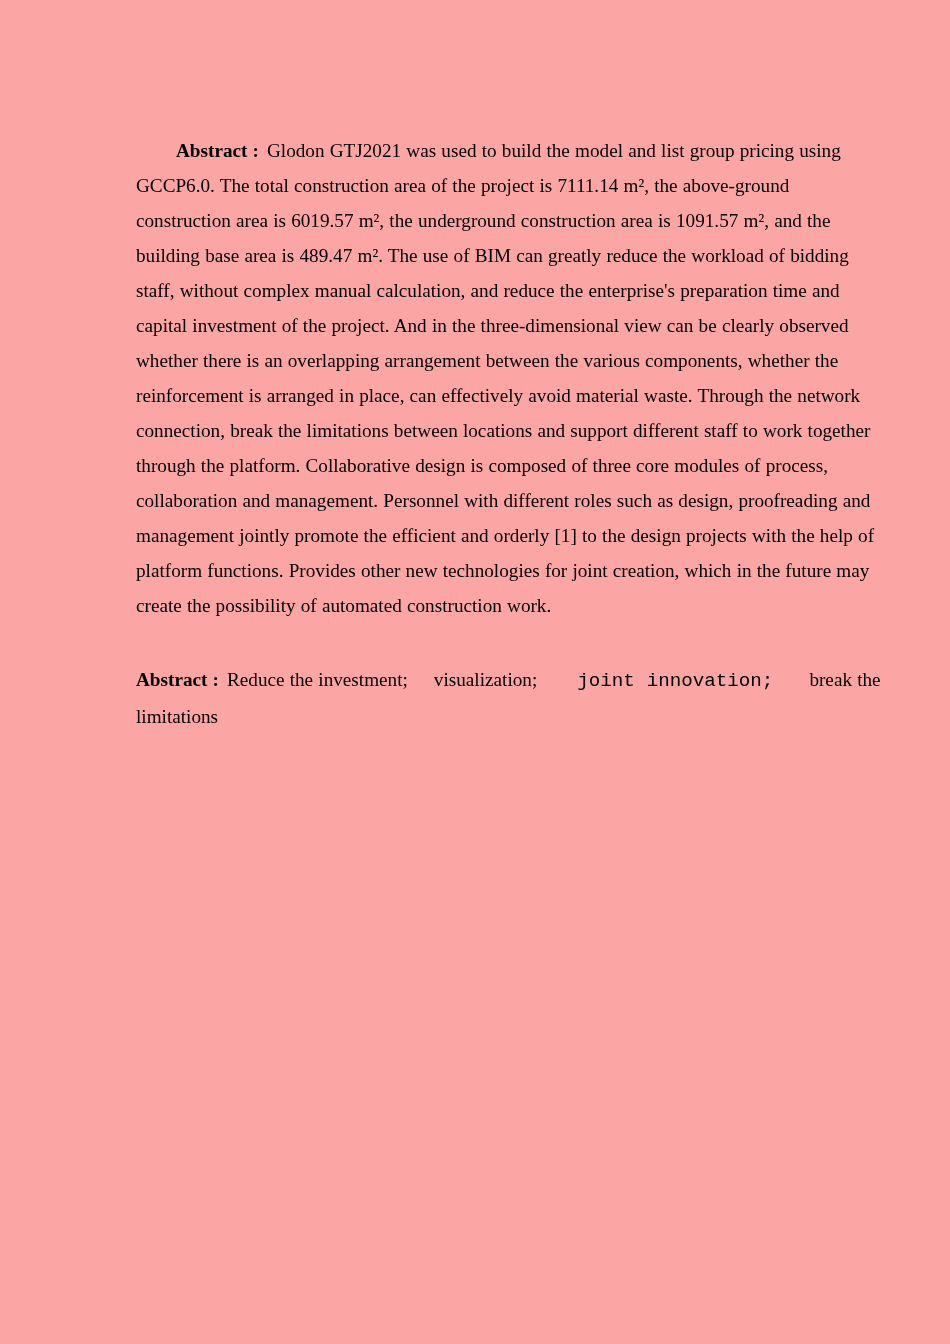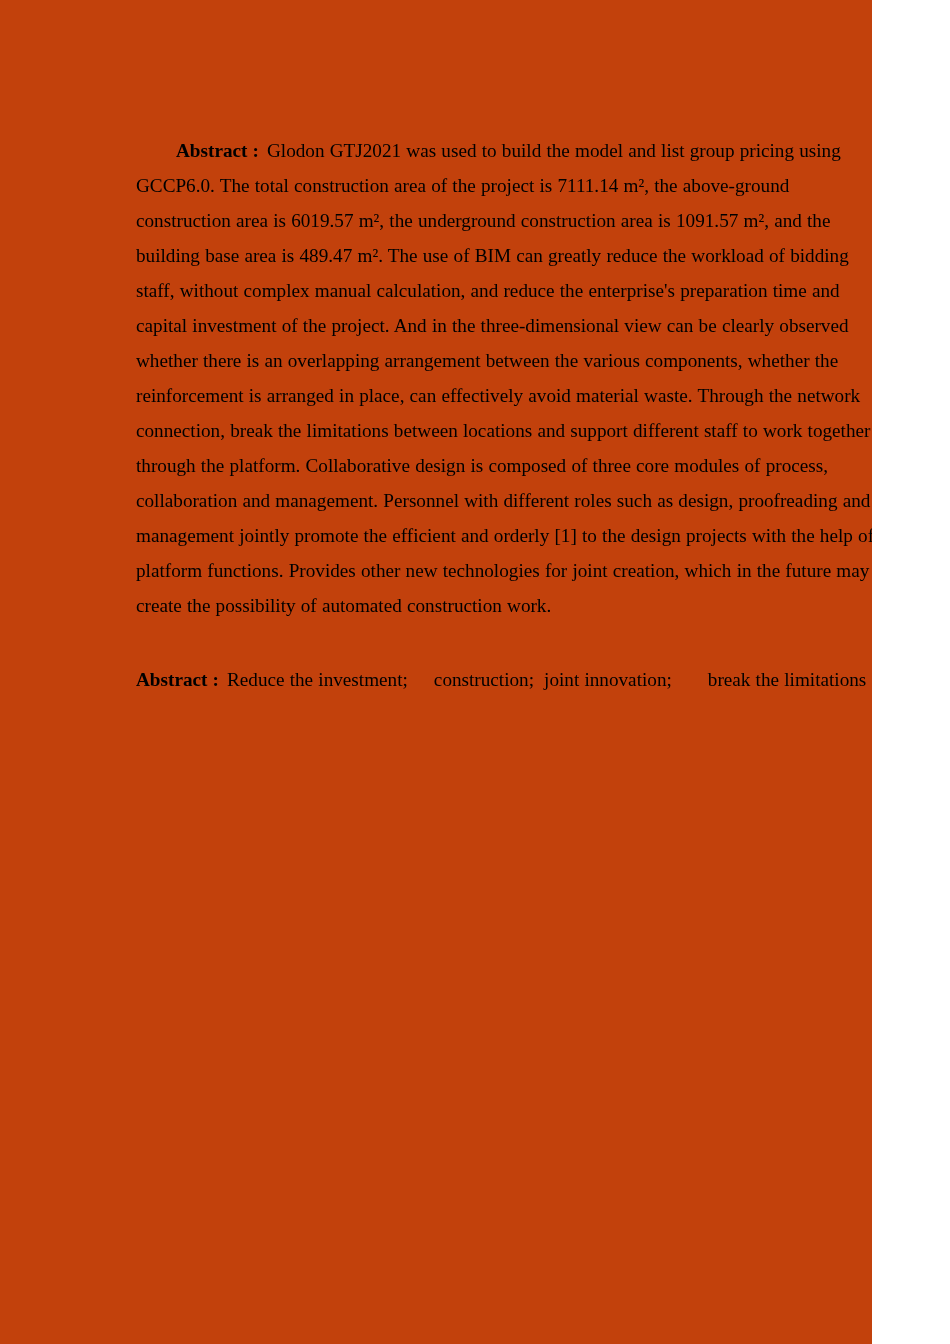--- a/index.html
+++ b/index.html
@@ -9,23 +9,23 @@
   }
   body {
     width: 950px;
     height: 1344px;
     background: #ffffff;
     color: #000000;
     font-family: "Liberation Serif", "DejaVu Serif", serif;
   }
   .page {
     position: relative;
-    width: 872px;
+    width: 950px;
     height: 1344px;
-    background: #c2410c;
+    background: #fca5a5;
     overflow: hidden;
   }
   .content {
     position: absolute;
     left: 136px;
     top: 133px;
     width: 752px;
   }
   .para {
     margin: 0;
@@ -40,27 +40,27 @@
   .keywords-para {
     margin-top: 39px;
     text-indent: 0;
   }
   .lead-label {
     font-weight: bold;
     margin-right: 8px;
   }
   .kw-item { margin-left: 0; }
   .kw-gap-a { margin-left: 26px; }
-  .kw-gap-b { margin-left: 10px; }
+  .kw-gap-b { margin-left: 40px; font-family: Liberation Mono, monospace; }
   .kw-gap-c { margin-left: 36px; }
 </style>
 </head>
 <body>
 
 <div class="page">
   <div class="content">
 
     <p class="para abstract-para"><strong class="lead-label">Abstract :</strong><span>Glodon GTJ2021 was used to build the model and list group pricing using GCCP6.0. The total construction area of the project is 7111.14 m², the above-ground construction area is 6019.57 m², the underground construction area is 1091.57 m², and the building base area is 489.47 m². The use of BIM can greatly reduce the workload of bidding staff, without complex manual calculation, and reduce the enterprise's preparation time and capital investment of the project. And in the three-dimensional view can be clearly observed whether there is an overlapping arrangement between the various components, whether the reinforcement is arranged in place, can effectively avoid material waste. Through the network connection, break the limitations between locations and support different staff to work together through the platform. Collaborative design is composed of three core modules of process, collaboration and management. Personnel with different roles such as design, proofreading and management jointly promote the efficient and orderly [1] to the design projects with the help of platform functions. Provides other new technologies for joint creation, which in the future may create the possibility of automated construction work.</span></p>
 
-    <p class="para keywords-para"><strong class="lead-label">Abstract :</strong><span class="kw-item">Reduce the investment;</span><span class="kw-item kw-gap-a">construction;</span><span class="kw-item kw-gap-b">joint innovation;</span><span class="kw-item kw-gap-c">break the limitations</span></p>
+    <p class="para keywords-para"><strong class="lead-label">Abstract :</strong><span class="kw-item">Reduce the investment;</span><span class="kw-item kw-gap-a">visualization;</span><span class="kw-item kw-gap-b">joint innovation;</span><span class="kw-item kw-gap-c">break the limitations</span></p>
 
   </div>
 </div>
 
 </body></html>

